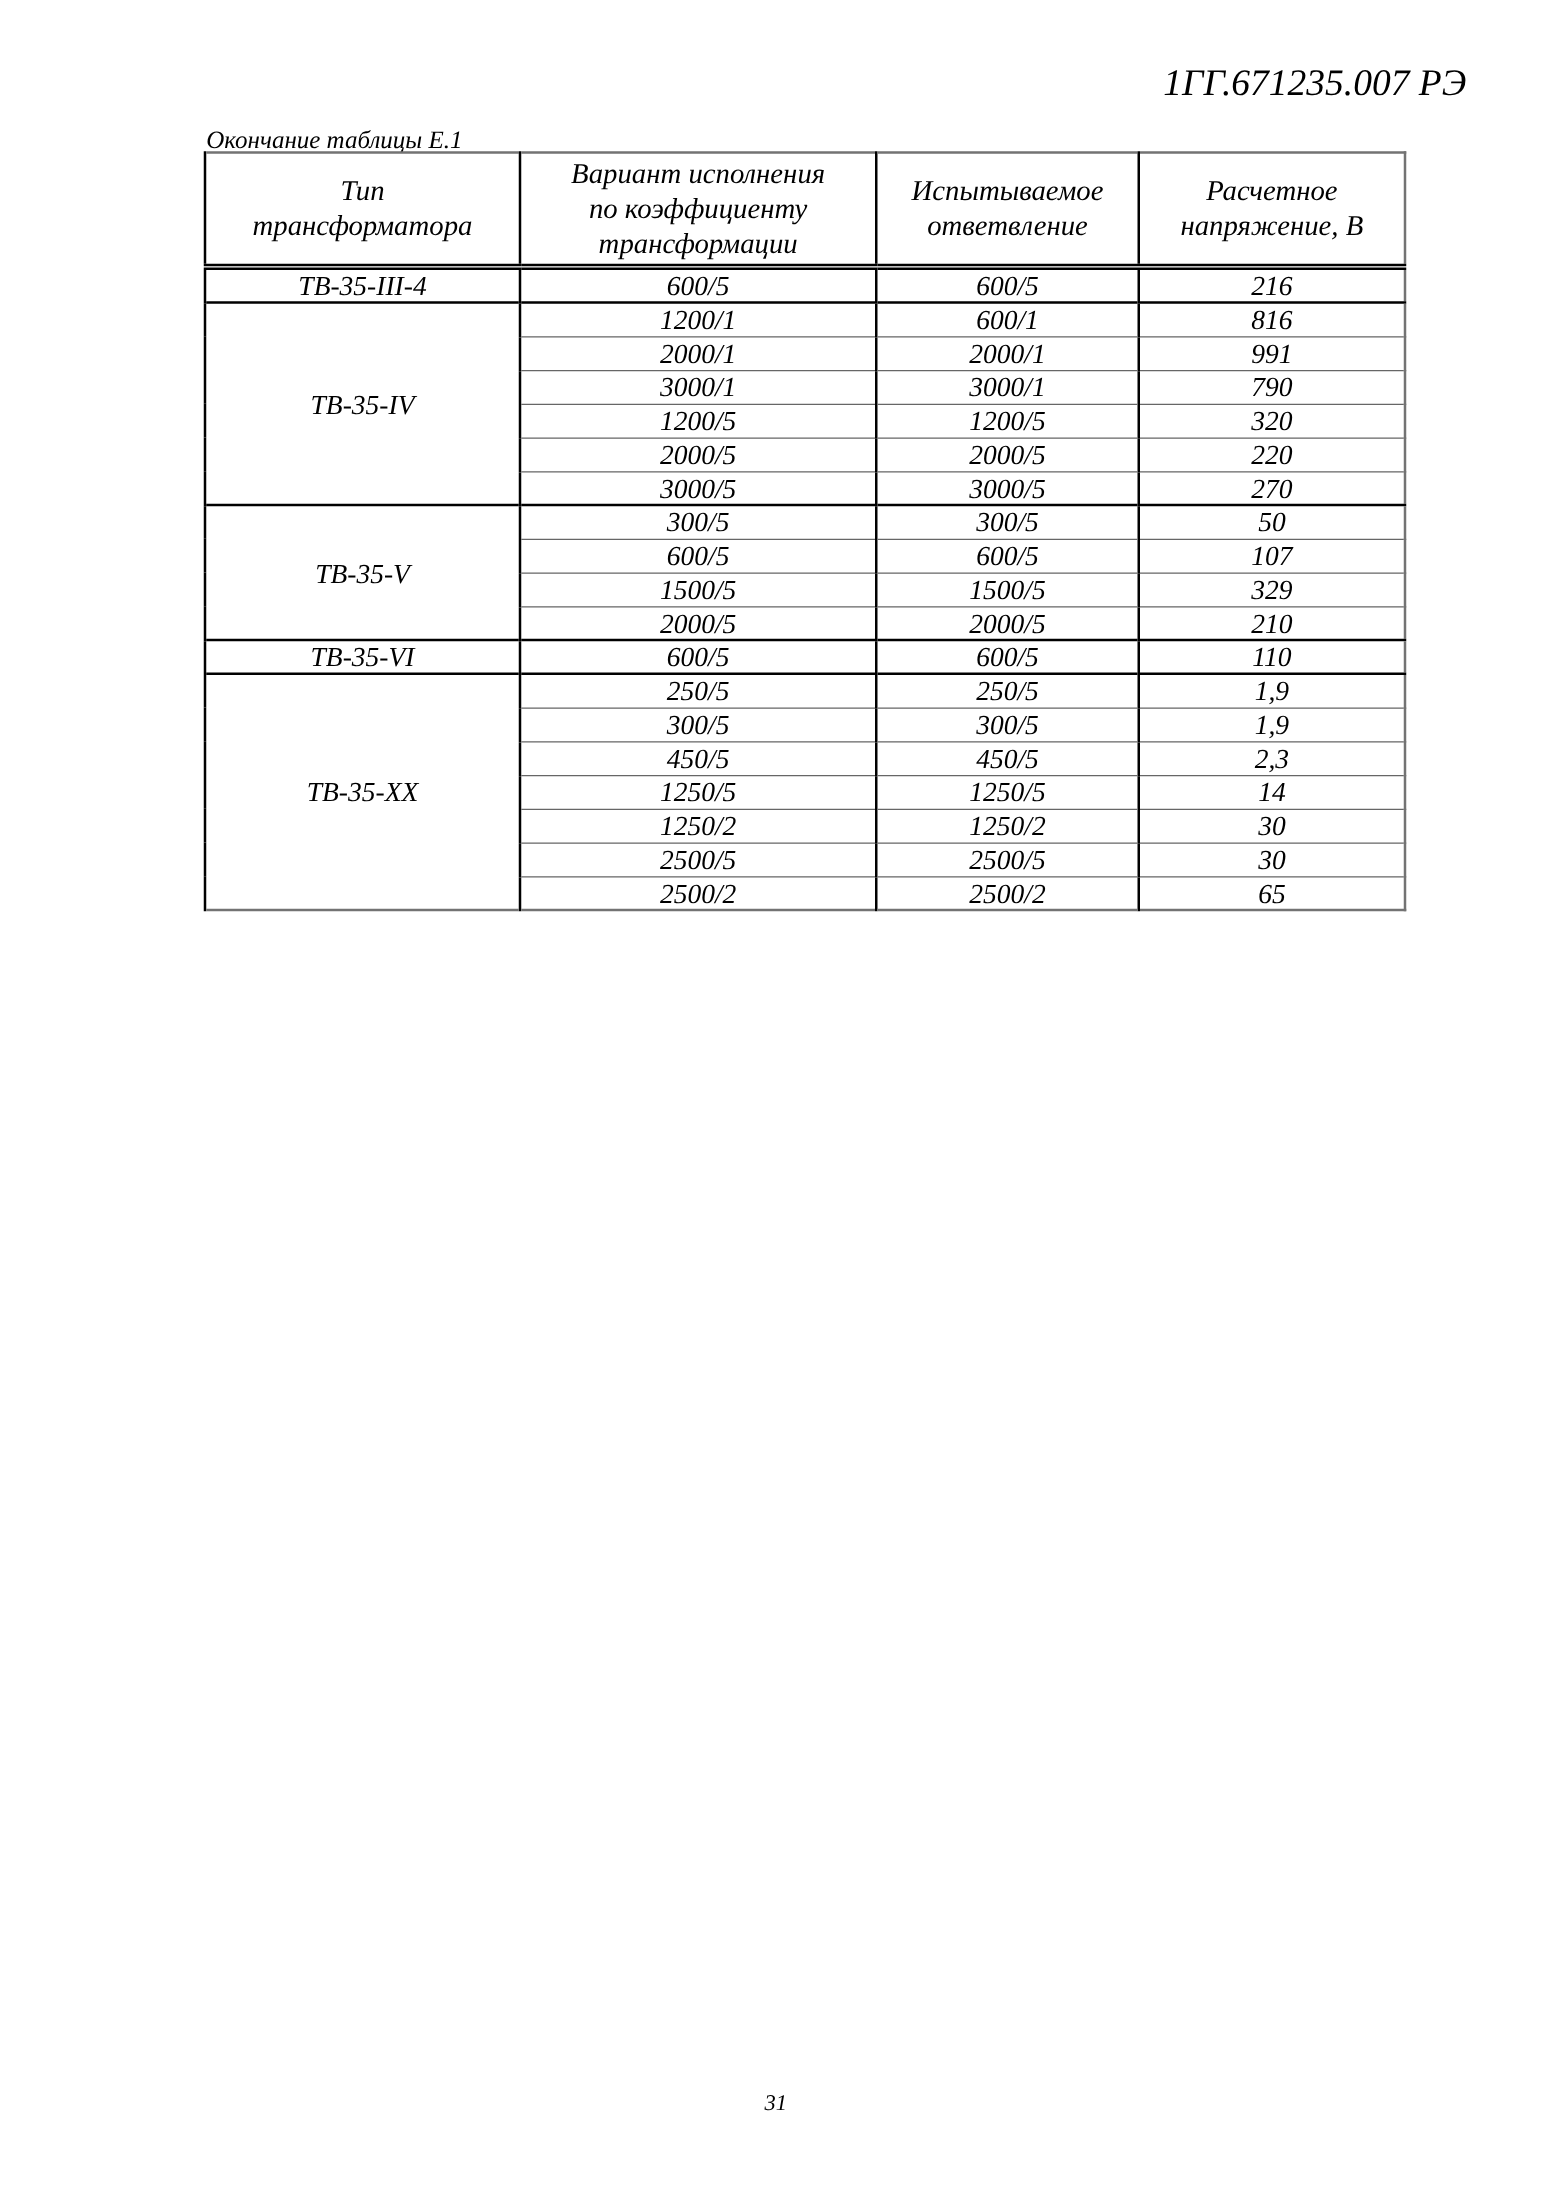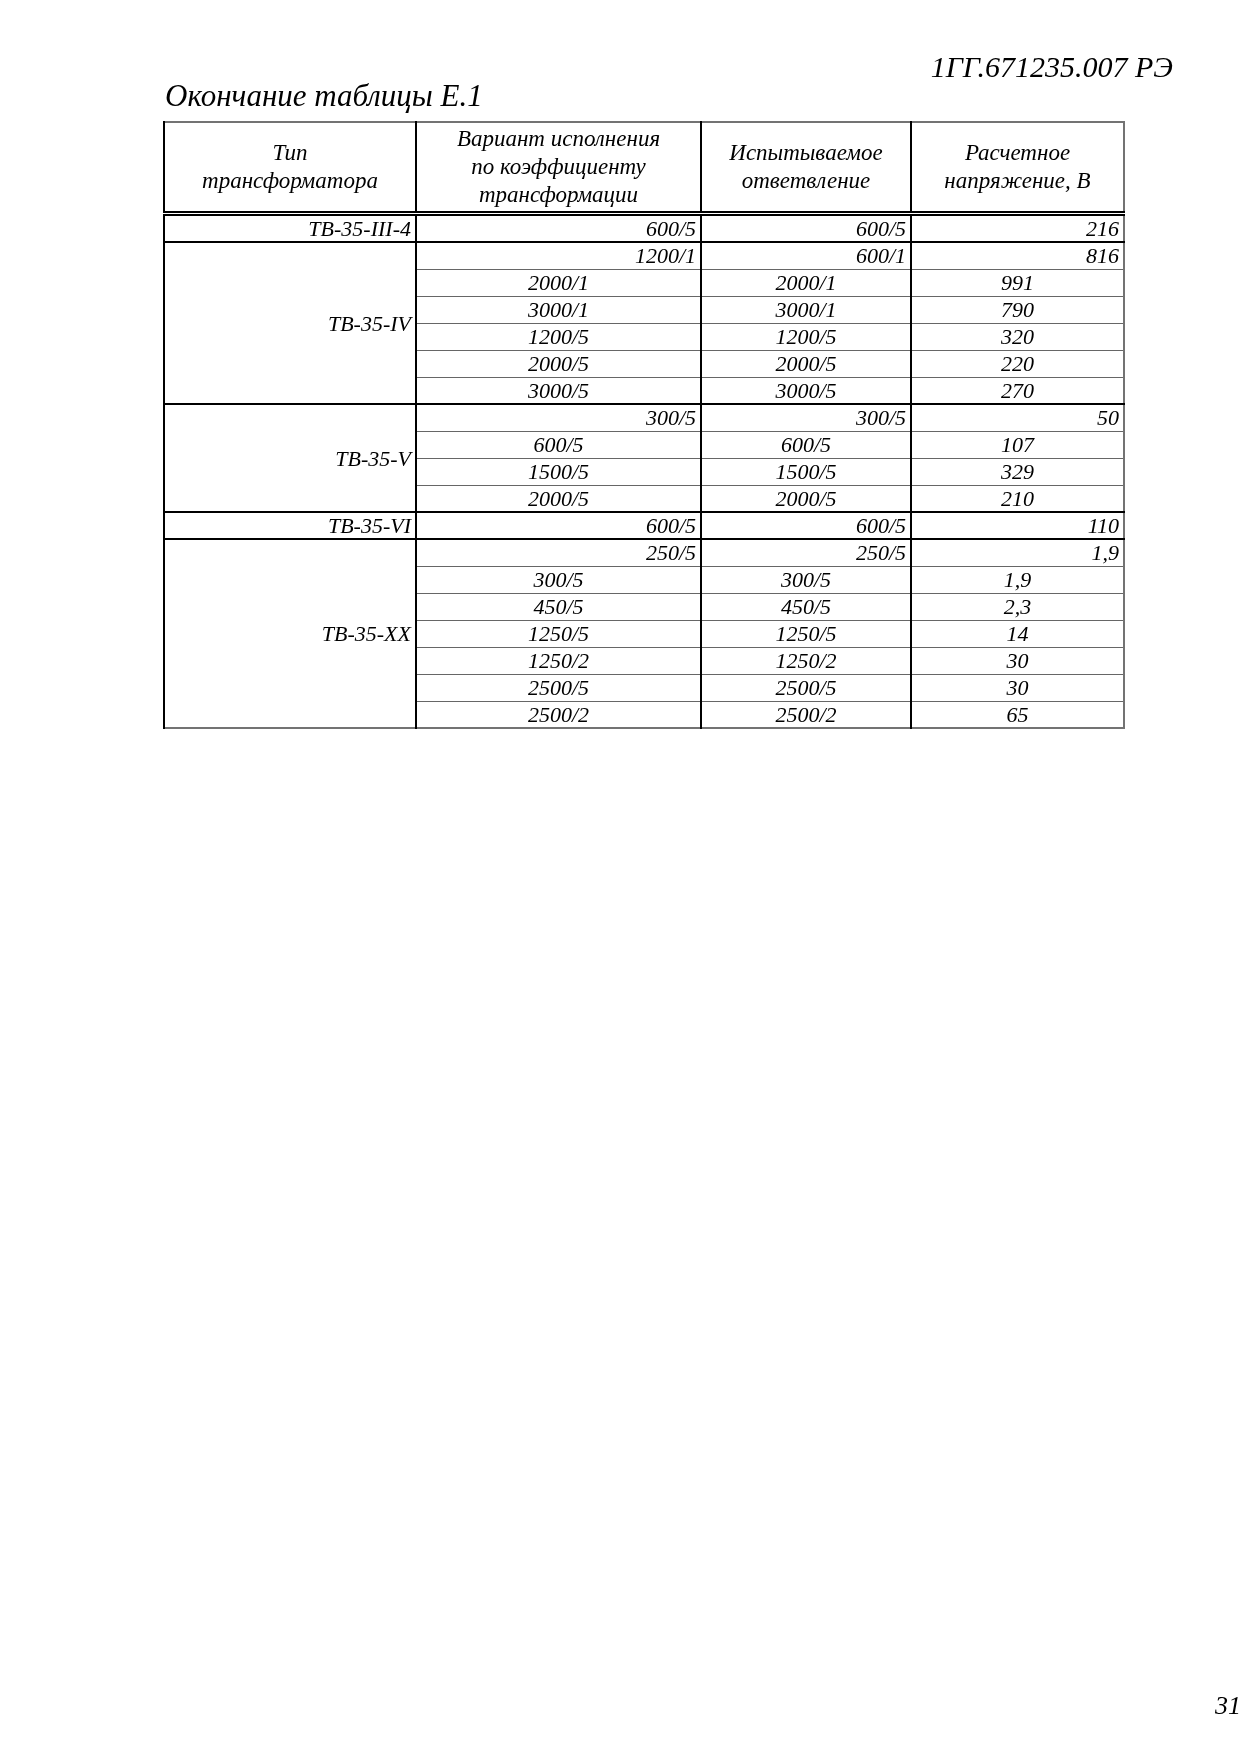--- a/index.html
+++ b/index.html
@@ -19,23 +19,23 @@
   .doc-number {
     position: absolute;
     top: 50px;
     right: 68px;
     font-size: 30px;
     line-height: 34px;
     white-space: nowrap;
   }
   .page-title {
     position: absolute;
-    top: 80px;
+    top: 96px;
     left: 165px;
-    font-size: 31px;
+    font-size: 20px;
     line-height: 32px;
     white-space: nowrap;
   }
   table.spec-table {
     position: absolute;
     top: 121px;
     left: 163px;
     width: 960px;
     border-collapse: collapse;
     table-layout: fixed;
@@ -60,29 +60,28 @@
   }
   table.spec-table td {
     height: 27px;
     text-align: center;
     vertical-align: middle;
     border-left: 2px solid #000;
     border-top: 1px solid #666;
     padding: 0 4px;
     line-height: 25px;
   }
-  table.spec-table tr.group-start td { border-top: 2px solid #000; text-align: right; }
+  table.spec-table tr.group-start td { border-top: 2px solid #000; }
   .page-number {
     position: absolute;
     top: 1672px;
     left: 0;
     width: 100%;
-    text-align: right;
-    font-size: 26px;
-    margin-top: 19px;
+    text-align: center;
+    font-size: 18px;
   }
 </style>
 </head>
 <body>
 
 <div class="page">
 
   <div class="doc-number">1ГГ.671235.007 РЭ</div>
 
   <div class="page-title">Окончание таблицы Е.1</div>

